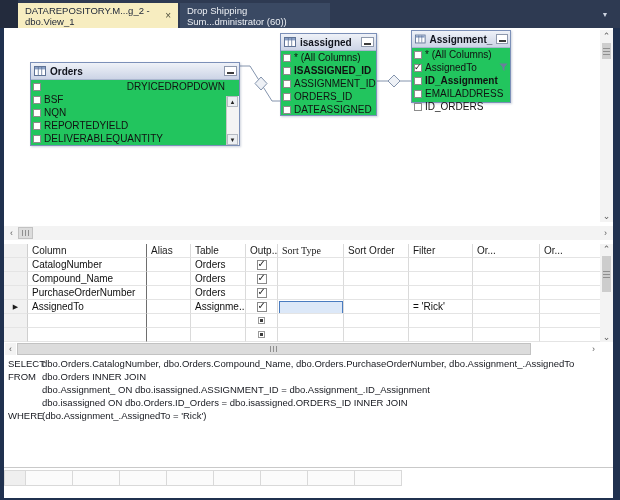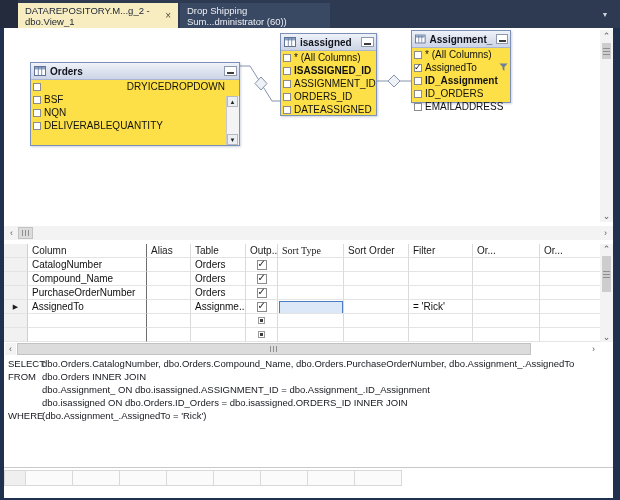--- a/index.html
+++ b/index.html
@@ -17,21 +17,21 @@
   #tab-caret{left:597px;top:0;width:16px;height:28px;display:flex;align-items:center;justify-content:center;
              color:#cdd4e0;font-size:7px;}
 
   
   .edge{background:#20314f;}
 
   
   #diagram{left:4px;top:28px;width:609px;height:198px;background:#fff;}
   #joins{left:0;top:0;width:620px;height:226px;pointer-events:none;}
 
-  .tbox{position:absolute;background:#fde047;border:1px solid #7c90b8;box-shadow:1px 1px 2px rgba(60,80,120,.25);box-sizing:border-box;}
+  .tbox{position:absolute;background:#22c55e;border:1px solid #7c90b8;box-shadow:1px 1px 2px rgba(60,80,120,.25);box-sizing:border-box;}
   .tbox-h{height:16px;background:linear-gradient(#eff2f8,#ccd4e6);border-bottom:1px solid #aab6cf;
           display:flex;align-items:center;gap:4px;padding:0 2px 0 3px;cursor:move;}
   .tbox-title{font-size:10px;font-weight:bold;color:#10131c;white-space:nowrap;}
   .minbtn{margin-left:auto;width:13px;height:10px;background:#fff;border:1px solid #8e99ad;
           display:flex;align-items:flex-end;justify-content:center;box-sizing:border-box;}
   .minbtn i{display:block;width:7px;border-bottom:2px solid #3c3c3c;margin-bottom:1px;}
   .tcol{height:13px;display:flex;align-items:center;gap:3px;padding:0 2px;font-size:10px;color:#111;white-space:nowrap;overflow:hidden;}
   .tcol.bold{font-weight:bold;}
   .cb{width:8px;height:8px;border:1px solid #8c8c8c;background:#fff;flex:none;position:relative;box-sizing:border-box;}
   .cb.on::after{content:"✓";position:absolute;top:-3px;left:-1px;font-size:9px;color:#1c1c1c;}
@@ -140,20 +140,24 @@
       <div class="tcol" style="padding-right:14px;">
         <span class="cb"></span>
         <span>BSF</span>
       </div>
       <div class="tcol" style="padding-right:14px;align-items:center;">
         <span class="cb"></span>
         <span>NQN</span>
       </div>
       <div class="tcol" style="padding-right:14px;">
         <span class="cb"></span>
+        <span>REPORTEDYIELD</span>
+      </div>
+      <div class="tcol" style="padding-right:14px;">
+        <span class="cb"></span>
         <span>DELIVERABLEQUANTITY</span>
       </div>
       <div class="boxsb">
         <span class="b" style="top:0;">▲</span>
         <span class="b" style="bottom:0;">▼</span>
       </div>
     </div>
   </div>
 
   <div class="tbox" style="left:280px;top:33px;width:97px;height:83px;">
@@ -214,25 +218,25 @@
       <svg class="funnel" width="9" height="9" viewBox="0 0 10 10">
         <path d="M0.5 0.5 H9.5 L6 4.5 V9 L4 7.2 V4.5 Z" fill="#6b7f9d"></path>
       </svg>
     </div>
     <div class="tcol bold">
       <span class="cb"></span>
       <span>ID_Assignment</span>
     </div>
     <div class="tcol">
       <span class="cb"></span>
+      <span>EMAILADDRESS</span>
+    </div>
+    <div class="tcol">
+      <span class="cb"></span>
       <span>ID_ORDERS</span>
-    </div>
-    <div class="tcol">
-      <span class="cb"></span>
-      <span>EMAILADDRESS</span>
     </div>
   </div>
 
   <div class="abs sb" style="left:600px;top:30px;width:13px;height:192px;">
     <span class="sbtn" style="left:0;top:0;width:13px;height:11px;">⌃</span>
     <span class="sthumb-v" style="left:2px;top:13px;width:9px;height:16px;"></span>
     <span class="sbtn" style="left:0;bottom:0;width:13px;height:12px;">⌄</span>
   </div>
   <div class="abs sb" style="left:4px;top:226px;width:609px;height:14px;">
     <span class="sbtn" style="left:2px;top:1px;width:11px;height:12px;">‹</span>

